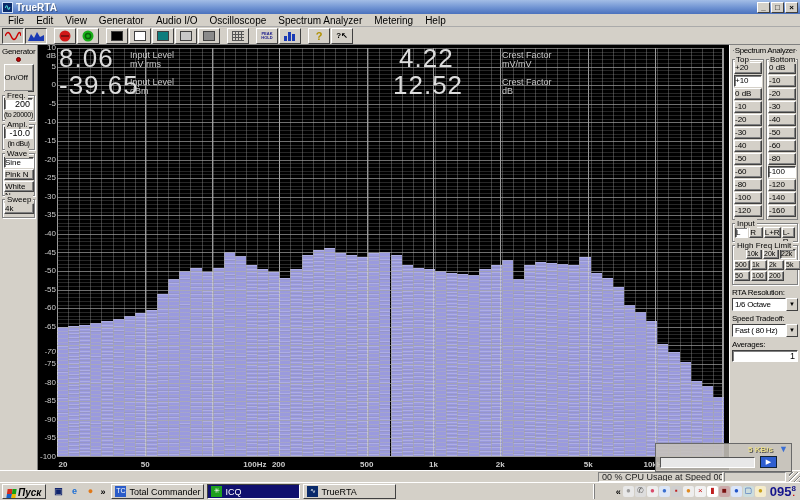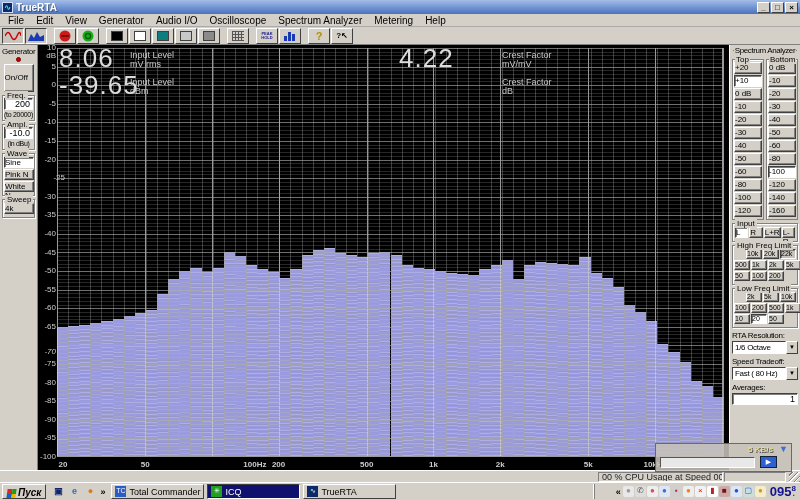--- a/index.html
+++ b/index.html
@@ -398,32 +398,33 @@
             <div class="vline major" style="left: 664.718px;"></div>
           </div>
         <div class="grid-layer"></div>
         <div class="readings-layer" id="readings">
             <div class="reading-value" style="left: 2px; top: -3px;">8.06</div>
             <div class="reading-label" style="left: 73px; top: 3px;">Input Level<br>mV rms</div>
             <div class="reading-value" style="left: 2px; top: 24px;">-39.65</div>
             <div class="reading-label" style="left: 73px; top: 30px;">Input Level<br>dBm</div>
             <div class="reading-value" style="left: 342px; top: -3px;">4.22</div>
             <div class="reading-label" style="left: 445px; top: 3px;">Crest Factor<br>mV/mV</div>
+            <div class="reading-value" style="left: 336px; top: 24px;">12.52</div>
             <div class="reading-label" style="left: 445px; top: 30px;">Crest Factor<br>dB</div>
           </div>
       </div>
       <div id="yticks">
           <div class="ytick" style="left: 1px; top: -1px;">10<br>dB</div>
           <div class="ytick" style="left: 1px; top: 17.5909px;">5</div>
           <div class="ytick" style="left: 1px; top: 36.1818px;">0</div>
           <div class="ytick" style="left: 1px; top: 54.7727px;">-5</div>
           <div class="ytick" style="left: 1px; top: 73.3636px;">-10</div>
           <div class="ytick" style="left: 1px; top: 91.9545px;">-15</div>
           <div class="ytick" style="left: 1px; top: 110.545px;">-20</div>
-          <div class="ytick" style="left: 10px; top: 129.136px;">-25</div>
+          <div class="ytick" style="left: 1px; top: 129.136px;">-25</div>
           <div class="ytick" style="left: 1px; top: 147.727px;">-30</div>
           <div class="ytick" style="left: 1px; top: 166.318px;">-35</div>
           <div class="ytick" style="left: 1px; top: 184.909px;">-40</div>
           <div class="ytick" style="left: 1px; top: 203.5px;">-45</div>
           <div class="ytick" style="left: 1px; top: 222.091px;">-50</div>
           <div class="ytick" style="left: 1px; top: 240.682px;">-55</div>
           <div class="ytick" style="left: 1px; top: 259.273px;">-60</div>
           <div class="ytick" style="left: 1px; top: 277.864px;">-65</div>
           <div class="ytick" style="left: 1px; top: 303px; font-style: italic;">-70</div>
           <div class="ytick" style="left: 1px; top: 315.045px;">-75</div>
@@ -508,41 +509,20 @@
               <div class="btn fl-btn">2k</div>
               <div class="btn fl-btn">5k</div>
             </div>
             <div class="freq-row">
               <div class="btn fl-btn">50</div>
               <div class="btn fl-btn">100</div>
               <div class="btn fl-btn">200</div>
             </div>
           </div>
       </div>
-      <div class="groupbox">
-        <div class="gb-label">Low Freq Limit</div>
-        <div class="freq-grid" id="lfl-rows">
-            <div class="freq-row right">
-              <div class="btn fl-btn">2k</div>
-              <div class="btn fl-btn">5k</div>
-              <div class="btn fl-btn">10k</div>
-            </div>
-            <div class="freq-row">
-              <div class="btn fl-btn">100</div>
-              <div class="btn fl-btn">200</div>
-              <div class="btn fl-btn">500</div>
-              <div class="btn fl-btn">1k</div>
-            </div>
-            <div class="freq-row">
-              <div class="btn fl-btn">10</div>
-              <div class="btn fl-btn pressed">20</div>
-              <div class="btn fl-btn">50</div>
-            </div>
-          </div>
-      </div>
       <div class="dd-label">RTA Resolution:</div>
       <div class="dropdown">
         <div class="dd-text">1/6 Octave</div>
         <div class="dd-arrow">▼</div>
       </div>
       <div class="dd-label">Speed Tradeoff:</div>
       <div class="dropdown">
         <div class="dd-text">Fast ( 80 Hz)</div>
         <div class="dd-arrow">▼</div>
       </div>

